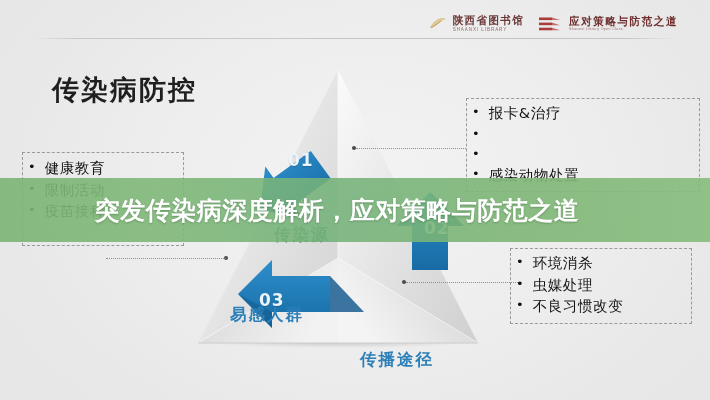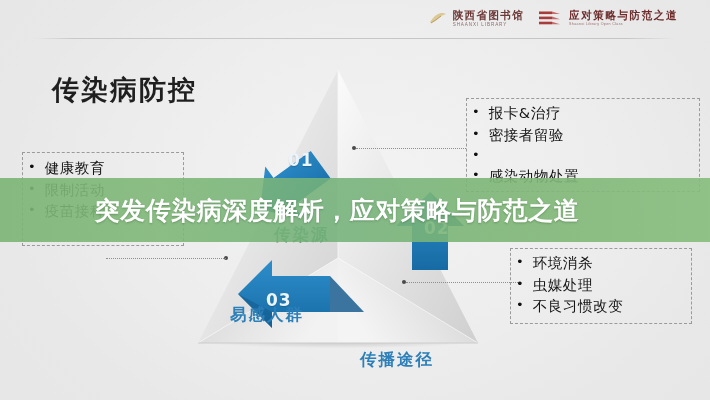--- a/index.html
+++ b/index.html
@@ -9,21 +9,21 @@
     position:relative;width:710px;height:400px;overflow:hidden;
     background:
       radial-gradient(ellipse 520px 380px at 52% 46%, #f3f3f3 0%, #ededed 45%, #e8e8e8 70%, #e6e6e6 100%);
   }
 
   
   .hdr-rule{
     position:absolute;left:34px;top:38px;width:642px;height:1px;
     background:linear-gradient(to right,rgba(190,190,190,0),#c9c9c9 6%,#c4c4c4 92%,rgba(190,190,190,0));
   }
-  .logos{position:absolute;right:32px;top:10px;height:28px;display:flex;align-items:flex-start;gap:14px;}
+  .logos{position:absolute;right:32px;top:10px;height:28px;display:flex;align-items:center;gap:14px;}
   .logo{display:flex;align-items:center;gap:5px;}
   .logo-mark{flex:0 0 auto;}
   .logo-txt{display:flex;flex-direction:column;line-height:1;}
   .logo-cn{font-size:10.5px;color:#6b3a38;letter-spacing:1.4px;white-space:nowrap;
            font-family:"DejaVu Sans",sans-serif;font-weight:700;transform:scaleY(1.05);}
   .logo-en{font-size:4.6px;color:#8d6a68;letter-spacing:.9px;white-space:nowrap;margin-top:2px;}
   .logo2 .logo-cn{color:#6e2c2c;letter-spacing:1.6px;}
   .logo2 .logo-en{color:#9a6f6f;letter-spacing:.35px;font-size:3.6px;}
 
   
@@ -174,21 +174,21 @@
 
       <g>
         <path d="M60 236 L94 202 L94 218 L152 218 L152 254 L94 254 L94 270 Z" transform="rotate(0 106 236)" fill="url(#gArrow)"></path>
         <path d="M152 218 L186 254 L152 254 Z" fill="#12598c" opacity=".82"></path>
         <path d="M60 236 L94 270 L94 254 Z" fill="#12598c" opacity=".55"></path>
       </g>
     </svg>
 
     <div class="num" style="left:110px;top:92px;">01</div>
     <div class="num" style="left:246px;top:160px;">02</div>
-    <div class="num" style="left:88px;top:232px;">03</div>
+    <div class="num" style="left:81px;top:232px;">03</div>
 
     <div class="seg-label lbl-top">传染源</div>
     <div class="seg-label lbl-right">传播途径</div>
     <div class="seg-label lbl-left">易感人群</div>
 
     <div class="node" style="left:174px;top:88px;"></div>
     <div class="node" style="left:224px;top:222px;"></div>
     <div class="node" style="left:46px;top:198px;"></div>
 
     <div class="leader" style="left:178px;top:90px;width:110px;"></div>
@@ -197,21 +197,20 @@
   </div>
 
   <div class="box-dash" style="left:466px;top:98px;width:232px;height:92px;"></div>
   <div class="bullets" id="bullets-right-top">
     <div class="row">
       <span class="dot">•</span>
       <span class="txt">报卡&amp;治疗</span>
     </div>
     <div class="row">
       <span class="dot">•</span>
-      <span class="txt">密接者留验</span>
     </div>
     <div class="row">
       <span class="dot">•</span>
     </div>
     <div class="row">
       <span class="dot">•</span>
       <span class="txt">感染动物处置</span>
     </div>
   </div>
 

